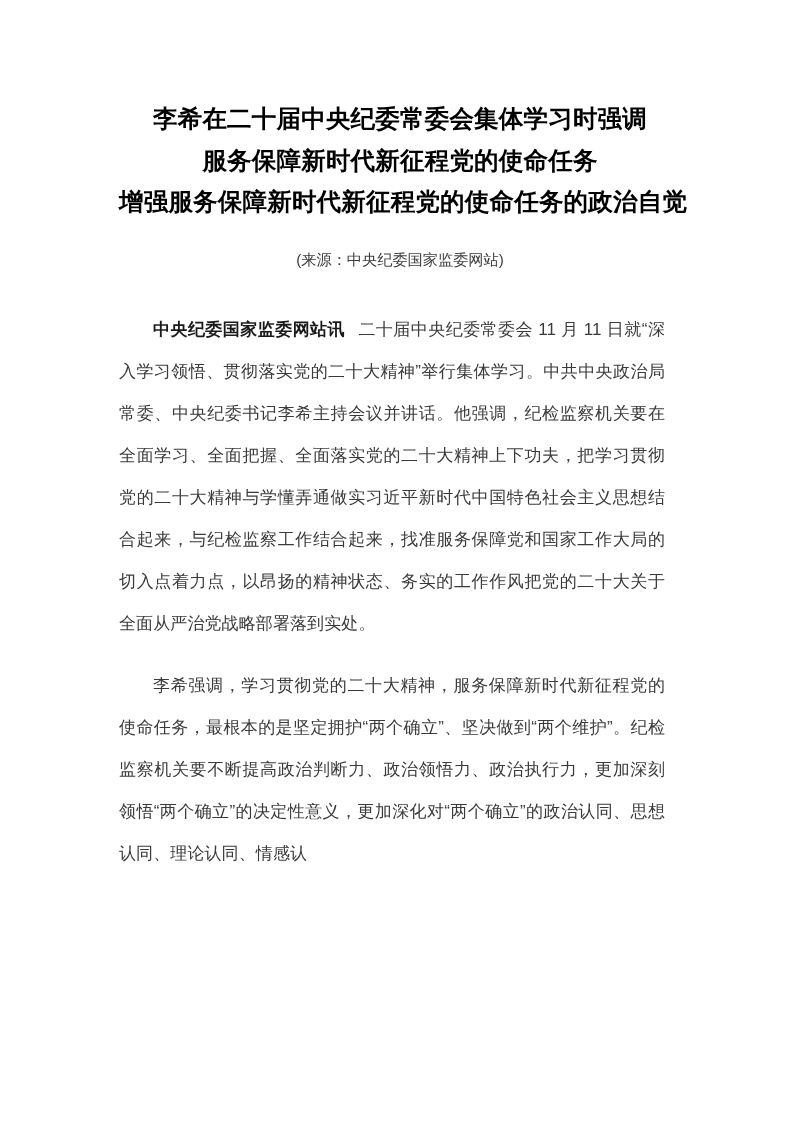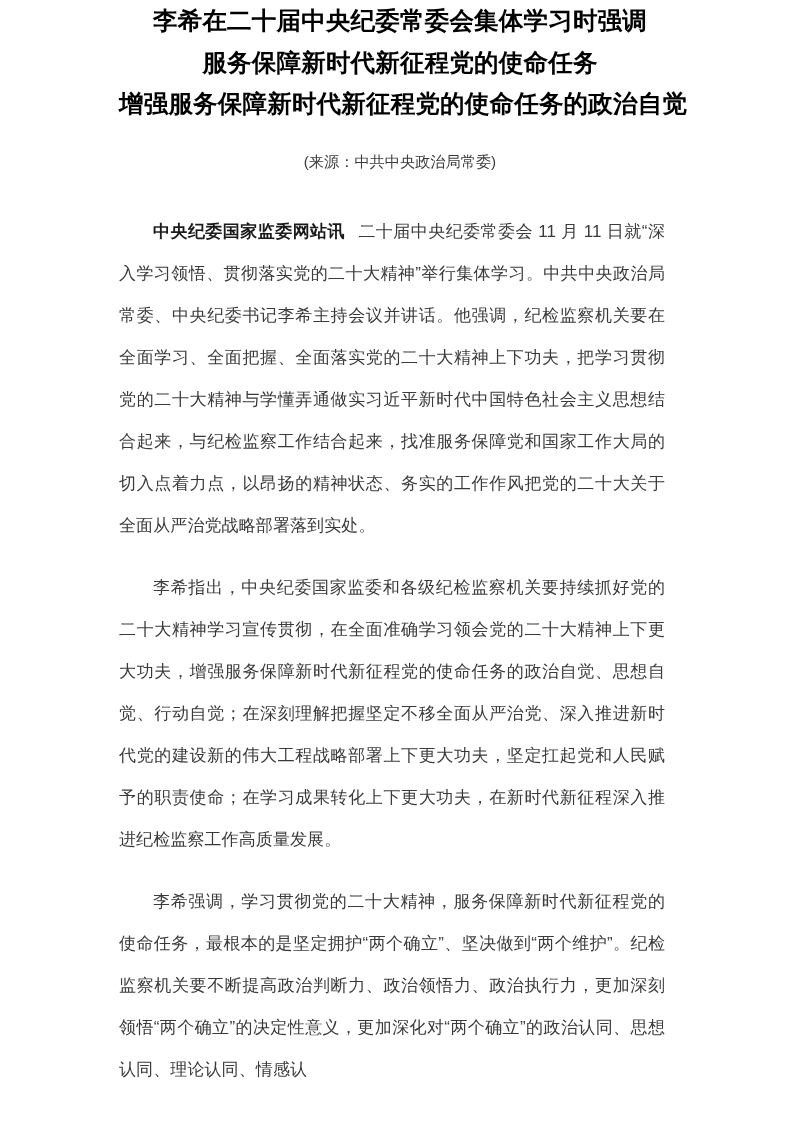--- a/index.html
+++ b/index.html
@@ -36,20 +36,21 @@
     font-size: 24.5px;
     line-height: 41.5px;
     color: #000000;
     letter-spacing: 0.2px;
   }
   .doc-title .title-line {
     display: block;
     white-space: nowrap;
   }
   .title-block {
+    padding-top: 98px;
   }
   .source-line {
     margin: 0;
     padding: 0;
     text-align: center;
     font-size: 15.2px;
     line-height: 22px;
     color: #3c3c3c;
     padding-top: 26px;
   }
@@ -86,26 +87,25 @@
   <div class="content">
 
     <div class="title-block">
       <h1 class="doc-title">
         <span class="title-line">李希在二十届中央纪委常委会集体学习时强调</span>
         <span class="title-line">服务保障新时代新征程党的使命任务</span>
         <span class="title-line">增强服务保障新时代新征程党的使命任务的政治自觉</span>
       </h1>
     </div>
 
-    <div class="source-line">(来源：中共中央政治局常委)</div>
+    <div class="source-line">(来源：中央纪委国家监委网站)</div>
 
     <div class="body-block">
 
       <p class="para"><span class="lead-in">中央纪委国家监委网站讯</span><span class="lead-gap"></span><span>二十届中央纪委常委会 11 月 11 日就“深入学习领悟、贯彻落实党的二十大精神”举行集体学习。中共中央政治局常委、中央纪委书记李希主持会议并讲话。他强调，纪检监察机关要在全面学习、全面把握、全面落实党的二十大精神上下功夫，把学习贯彻党的二十大精神与学懂弄通做实习近平新时代中国特色社会主义思想结合起来，与纪检监察工作结合起来，找准服务保障党和国家工作大局的切入点着力点，以昂扬的精神状态、务实的工作作风把党的二十大关于全面从严治党战略部署落到实处。</span></p>
 
-      <p class="para"><span>李希指出，中央纪委国家监委和各级纪检监察机关要持续抓好党的二十大精神学习宣传贯彻，在全面准确学习领会党的二十大精神上下更大功夫，增强服务保障新时代新征程党的使命任务的政治自觉、思想自觉、行动自觉；在深刻理解把握坚定不移全面从严治党、深入推进新时代党的建设新的伟大工程战略部署上下更大功夫，坚定扛起党和人民赋予的职责使命；在学习成果转化上下更大功夫，在新时代新征程深入推进纪检监察工作高质量发展。</span></p>
 
       <p class="para"><span>李希强调，学习贯彻党的二十大精神，服务保障新时代新征程党的使命任务，最根本的是坚定拥护“两个确立”、坚决做到“两个维护”。纪检监察机关要不断提高政治判断力、政治领悟力、政治执行力，更加深刻领悟“两个确立”的决定性意义，更加深化对“两个确立”的政治认同、思想认同、理论认同、情感认</span></p>
 
     </div>
 
   </div>
 </div>
 
 </body></html>

